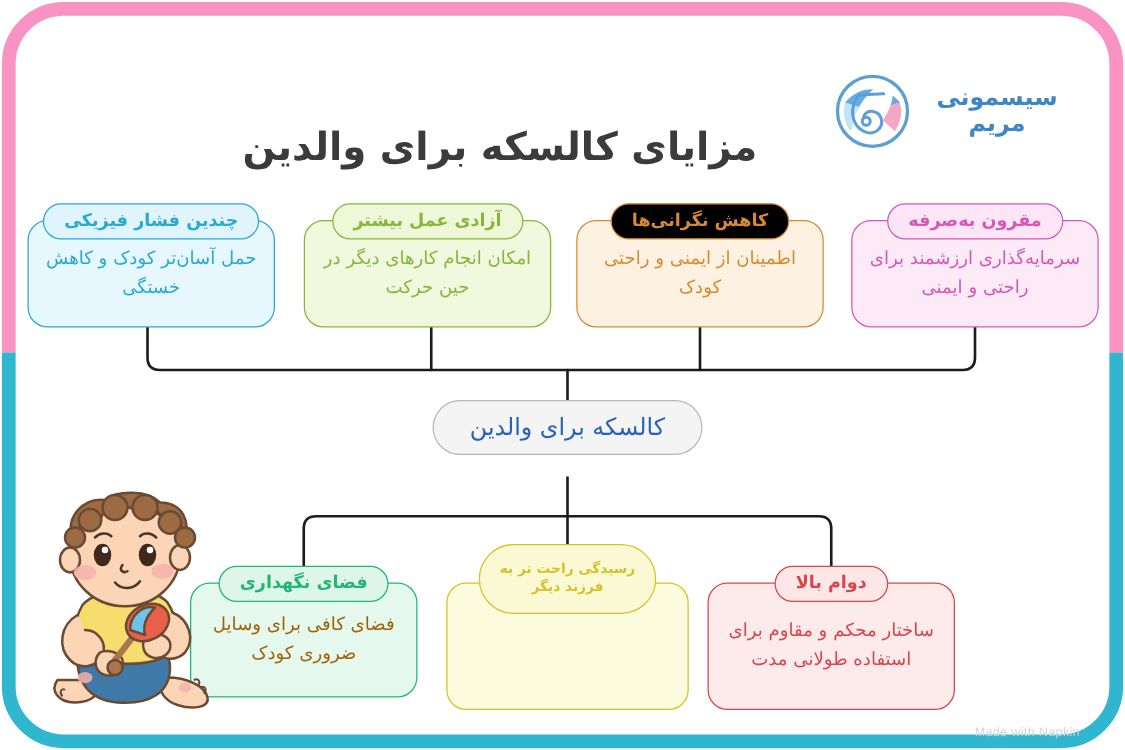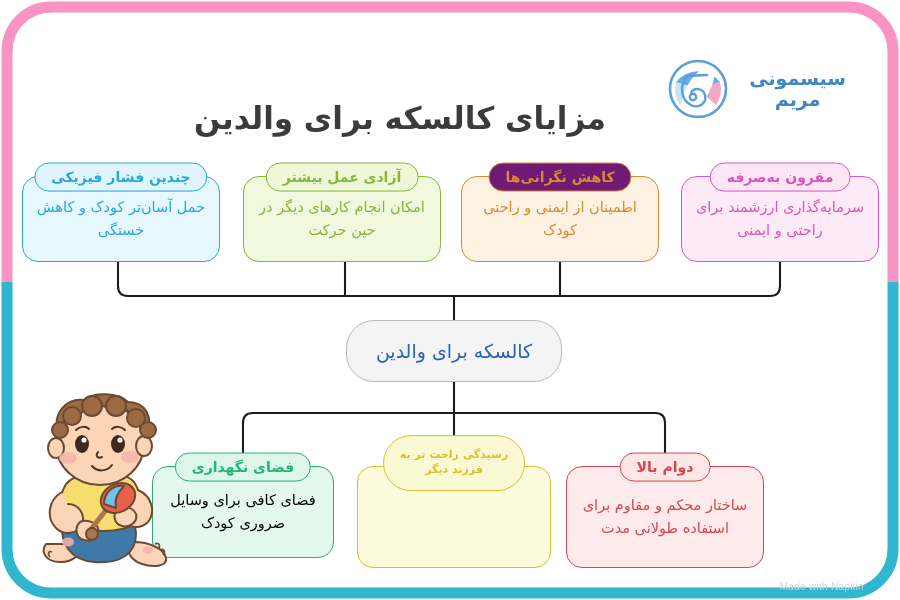--- a/index.html
+++ b/index.html
@@ -186,34 +186,34 @@
     <div class="pill" style="top: 0px; border-color: rgb(41, 168, 214); background: rgb(224, 244, 252); color: rgb(41, 168, 214);">چندین فشار فیزیکی</div>
   </div>
 
   <div class="node" id="t1" style="left: 243px; top: 176px; width: 198px; height: 86px; border-color: rgb(134, 182, 60); background: rgb(240, 248, 221);">
     <div class="body" style="color: rgb(134, 182, 60);">امکان انجام کارهای دیگر در حین حرکت</div>
     <div class="pill" style="top: 0px; border-color: rgb(134, 182, 60); background: rgb(238, 247, 216); color: rgb(134, 182, 60);">آزادی عمل بیشتر</div>
   </div>
 
   <div class="node" id="t2" style="left: 461px; top: 176px; width: 198px; height: 86px; border-color: rgb(216, 138, 51); background: rgb(253, 241, 226);">
     <div class="body" style="color: rgb(216, 138, 51);">اطمینان از ایمنی و راحتی کودک</div>
-    <div class="pill" style="top: 0px; border-color: rgb(216, 138, 51); background: #701a75; color: rgb(216, 138, 51);">کاهش نگرانی‌ها</div>
+    <div class="pill" style="top: 0px; border-color: rgb(216, 138, 51); background: #000000; color: rgb(216, 138, 51);">کاهش نگرانی‌ها</div>
   </div>
 
   <div class="node" id="t3" style="left: 681px; top: 176px; width: 198px; height: 86px; border-color: rgb(216, 87, 182); background: rgb(253, 234, 247);">
     <div class="body" style="color: rgb(216, 87, 182);">سرمایه‌گذاری ارزشمند برای راحتی و ایمنی</div>
     <div class="pill" style="top: 0px; border-color: rgb(216, 87, 182); background: rgb(252, 230, 245); color: rgb(216, 87, 182); padding-left: 16px;">مقرون به‌صرفه</div>
   </div>
 
-  <div class="hub" style="left: 346px; top: 320px; width: 216px; height: 62px; background: rgb(244, 244, 244); border-color: rgb(185, 185, 185);">
+  <div class="hub" style="left: 346px; top: 320px; width: 216px; height: 44px; background: rgb(244, 244, 244); border-color: rgb(185, 185, 185);">
     <span style="color: rgb(42, 98, 181);">کالسکه برای والدین</span>
   </div>
 
   <div class="node" id="b0" style="left: 152px; top: 466px; width: 182px; height: 92px; border-color: rgb(34, 181, 115); background: rgb(228, 248, 238);">
-    <div class="body" style="color: #000000; text-align: center;">فضای کافی برای وسایل ضروری کودک</div>
+    <div class="body" style="color: #a16207; text-align: center;">فضای کافی برای وسایل ضروری کودک</div>
     <div class="pill" style="top: 0px; border-color: rgb(34, 181, 115); background: rgb(221, 246, 233); color: rgb(34, 181, 115);">فضای نگهداری</div>
   </div>
 
   <div class="node" id="b1" style="left: 357px; top: 466px; width: 194px; height: 102px; border-color: rgb(212, 194, 38); background: rgb(252, 251, 221);">
     <div class="pill two-line" style="top: -4px; border-color: rgb(212, 194, 38); background: rgb(251, 249, 212); color: rgb(212, 194, 38);">رسیدگی راحت تر به فرزند دیگر</div>
   </div>
 
   <div class="node" id="b2" style="left: 566px; top: 466px; width: 198px; height: 102px; border-color: rgb(217, 69, 78); background: rgb(253, 234, 234);">
     <div class="body" style="color: rgb(217, 69, 78);">ساختار محکم و مقاوم برای استفاده طولانی مدت</div>
     <div class="pill" style="top: 0px; border-color: rgb(217, 69, 78); background: rgb(252, 230, 230); color: rgb(217, 69, 78);">دوام بالا</div>

